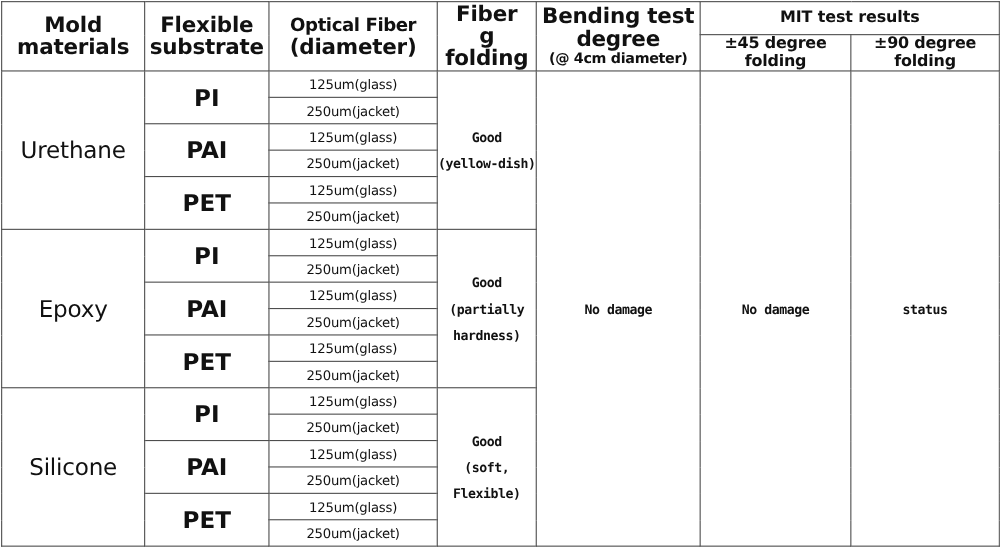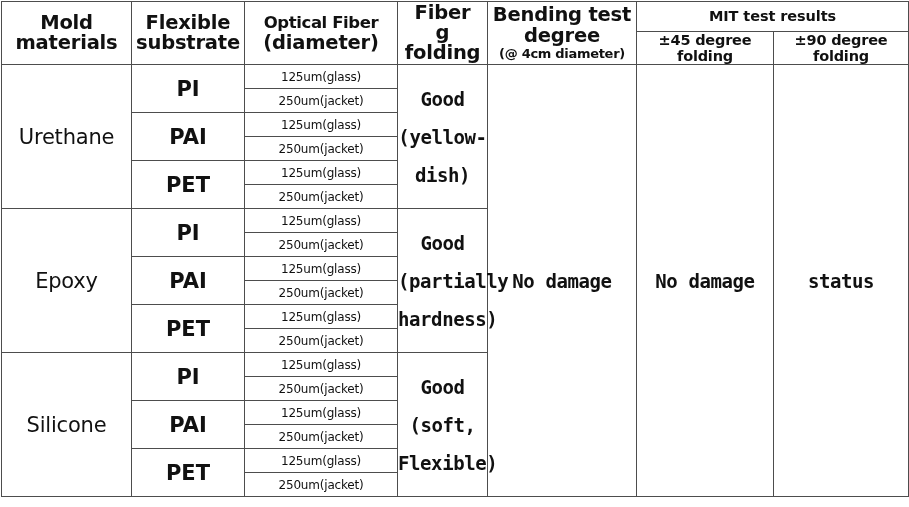--- a/index.html
+++ b/index.html
@@ -95,21 +95,21 @@
   }
   td.fiber-cell {
     font-size: 12px;
     font-weight: normal;
     font-family: "DejaVu Sans", sans-serif;
     height: 23px;
     letter-spacing: -0.2px;
   }
   td.molding-cell,
   td.result-cell {
-    font-size: 19px;
+    font-size: 12px;
     font-weight: bold;
     font-family: "DejaVu Sans Mono", monospace;
     letter-spacing: -0.4px;
     line-height: 2.0;
     margin-left: 44px;
   }
   td.molding-cell .mline {
     display: block;
   }
   

